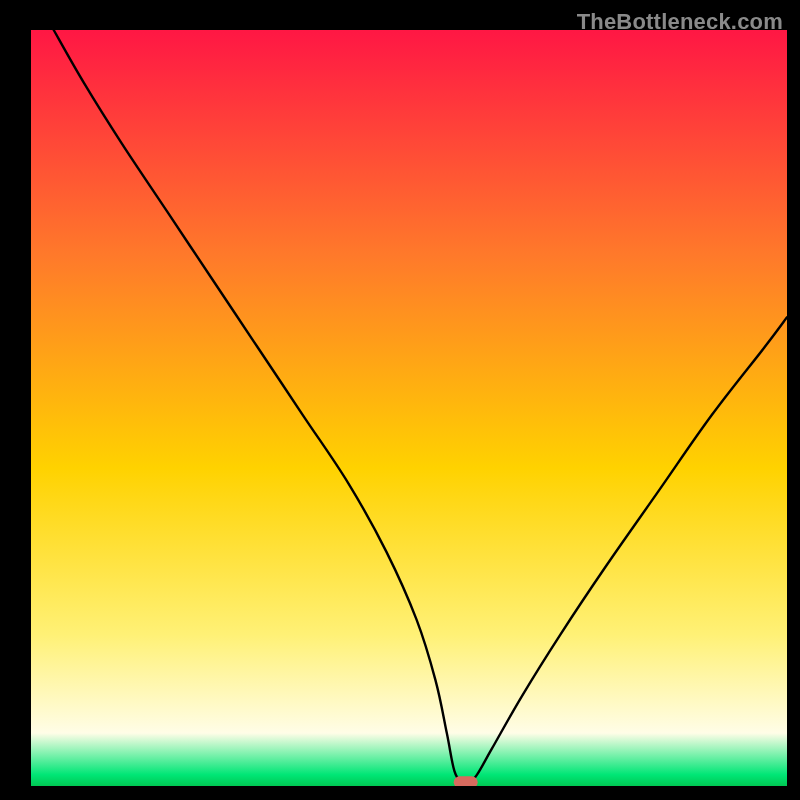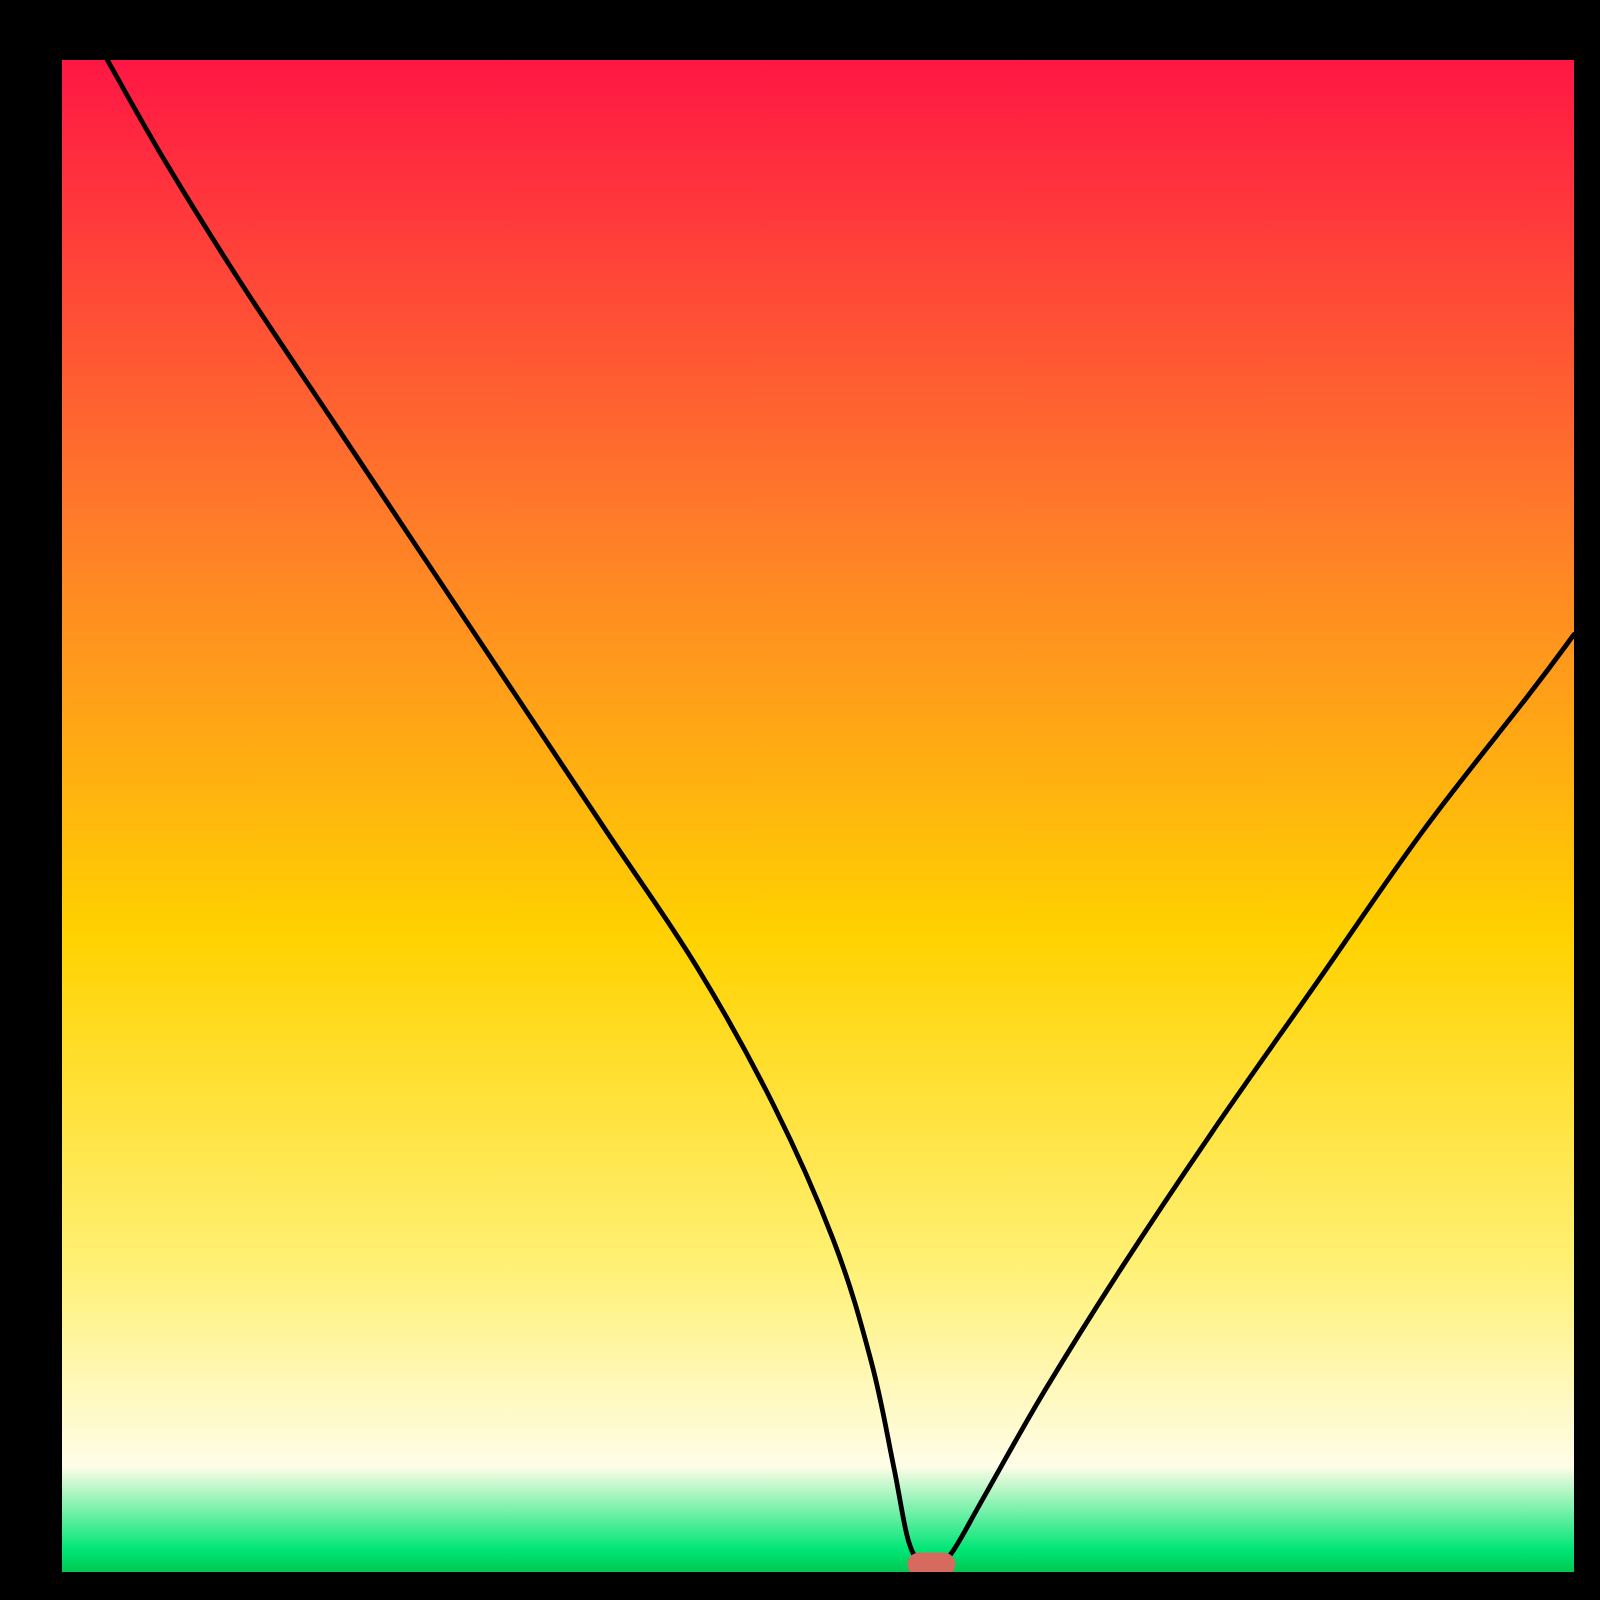--- a/index.html
+++ b/index.html
@@ -55,13 +55,14 @@
             <stop offset="93.00%" stop-color="#fffde7"></stop>
             <stop offset="98.50%" stop-color="#00e676"></stop>
             <stop offset="100.00%" stop-color="#00c853"></stop>
           </linearGradient>
       </defs>
       <rect id="bg-rect" x="0" y="0" width="756" height="756" fill="url(#bg-grad)"></rect>
       <path id="curve-path" fill="none" stroke-width="2.4" stroke-linecap="round" stroke-linejoin="round" d="M 22.68 0.00 C 28.12 9.53, 40.67 32.51, 52.92 52.92 C 65.17 73.33, 75.75 90.27, 90.72 113.40 C 105.69 136.53, 119.75 156.95, 136.08 181.44 C 152.41 205.93, 165.11 224.99, 181.44 249.48 C 197.77 273.97, 210.47 293.03, 226.80 317.52 C 243.13 342.01, 255.83 361.07, 272.16 385.56 C 288.49 410.05, 302.55 429.11, 317.52 453.60 C 332.49 478.09, 343.07 497.15, 355.32 521.64 C 367.57 546.13, 376.71 566.55, 385.56 589.68 C 394.41 612.81, 399.02 629.75, 404.46 650.16 C 409.90 670.57, 412.40 686.75, 415.80 703.08 C 419.20 719.41, 420.64 732.03, 423.36 740.88 C 426.08 749.73, 428.20 750.18, 430.92 752.22 C 433.64 754.26, 435.76 753.58, 438.48 752.22 C 441.20 750.86, 441.96 750.78, 446.04 744.66 C 450.12 738.54, 453.00 732.49, 461.16 718.20 C 469.32 703.91, 479.15 685.69, 491.40 665.28 C 503.65 644.87, 514.23 627.93, 529.20 604.80 C 544.17 581.67, 556.87 562.62, 574.56 536.76 C 592.25 510.90, 608.43 488.38, 627.48 461.16 C 646.53 433.94, 661.35 411.42, 680.40 385.56 C 699.45 359.70, 719.71 335.21, 733.32 317.52 C 746.93 299.83, 751.92 292.72, 756.00 287.28" stroke="#000000"></path>
       <rect id="marker-rect" rx="6" ry="6" height="12" width="24" x="422.70" y="746.22" fill="#d66a5e"></rect>
     </svg>
   </div>
+  <div class="watermark">TheBottleneck.com</div>
 </div>
 
 </body></html>

